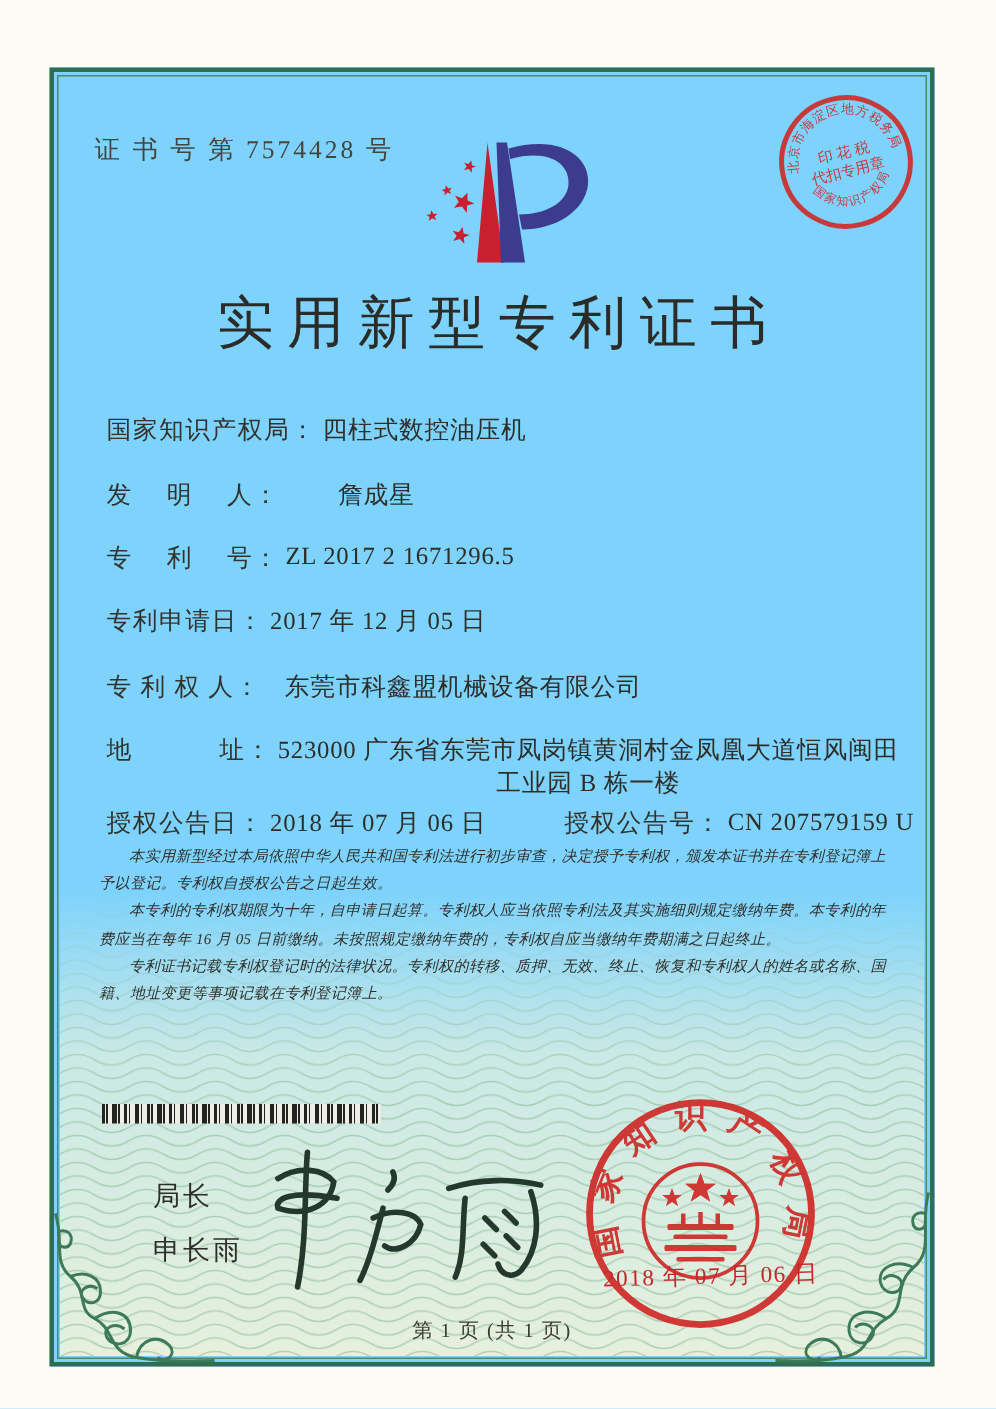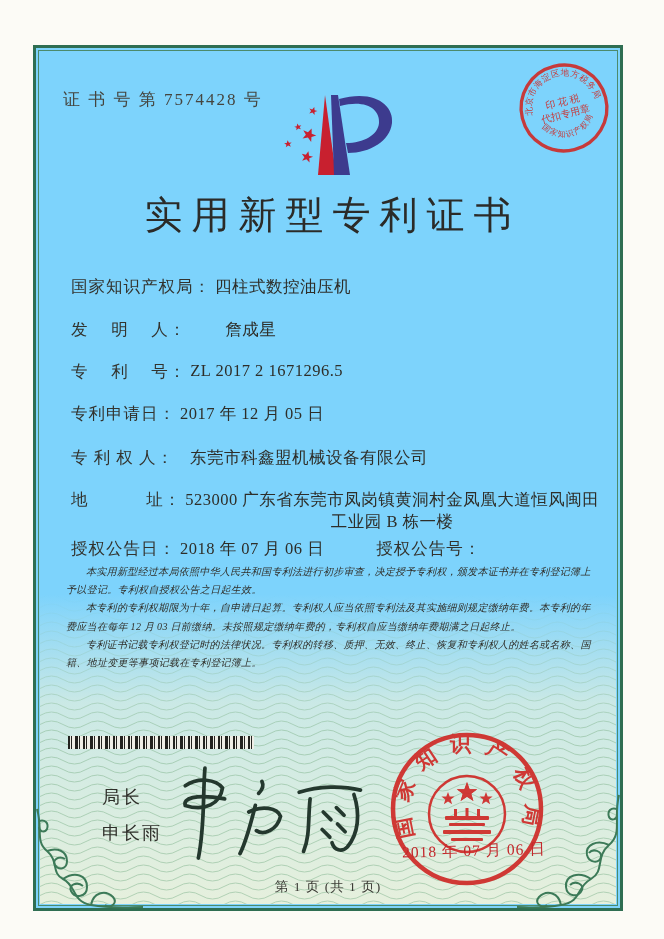--- a/index.html
+++ b/index.html
@@ -181,27 +181,28 @@
         <span class="fvalue">523000 广东省东莞市凤岗镇黄洞村金凤凰大道恒风闽田
 工业园 B 栋一楼</span>
       </div>
       <div class="frow r7">
         <span class="pair">
           <span class="flabel">授权公告日：</span>
           <span class="fvalue">2018 年 07 月 06 日</span>
         </span>
         <span class="pair pair-right">
           <span class="flabel">授权公告号：</span>
+          <span class="fvalue">CN 207579159 U</span>
         </span>
       </div>
     </div>
 
     <div class="legal">
       <p>本实用新型经过本局依照中华人民共和国专利法进行初步审查，决定授予专利权，颁发本证书并在专利登记簿上予以登记。专利权自授权公告之日起生效。</p>
-      <p>本专利的专利权期限为十年，自申请日起算。专利权人应当依照专利法及其实施细则规定缴纳年费。本专利的年费应当在每年 12 月 03 日前缴纳。未按照规定缴纳年费的，专利权自应当缴纳年费期满之日起终止。</p>
+      <p>本专利的专利权期限为十年，自申请日起算。专利权人应当依照专利法及其实施细则规定缴纳年费。本专利的年费应当在每年 16 月 05 日前缴纳。未按照规定缴纳年费的，专利权自应当缴纳年费期满之日起终止。</p>
       <p>专利证书记载专利权登记时的法律状况。专利权的转移、质押、无效、终止、恢复和专利权人的姓名或名称、国籍、地址变更等事项记载在专利登记簿上。</p>
     </div>
 
     <div class="barcode"></div>
 
     <div class="signer">
       <div>局长</div>
       <div>申长雨</div>
     </div>
 

